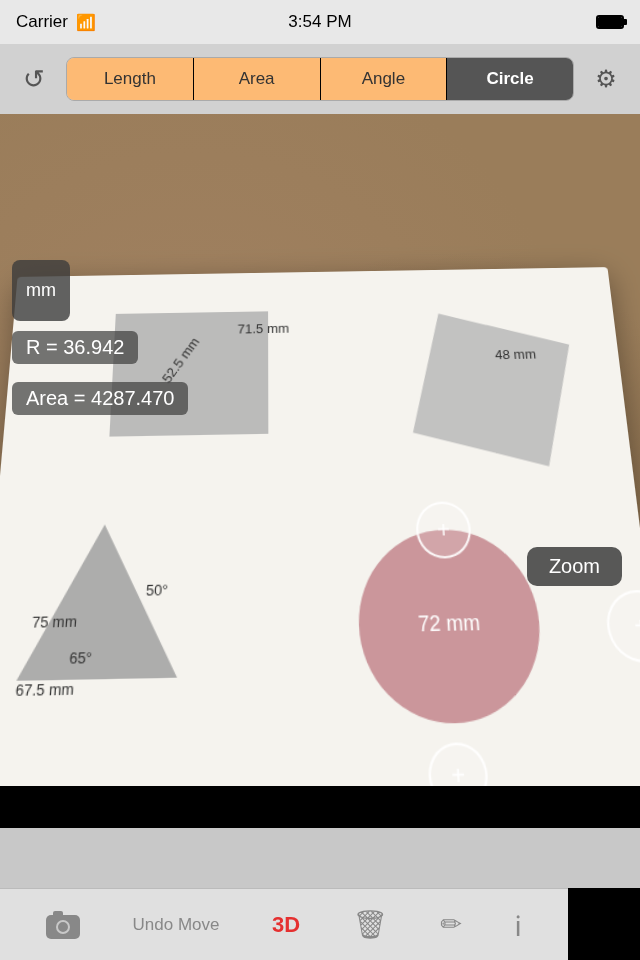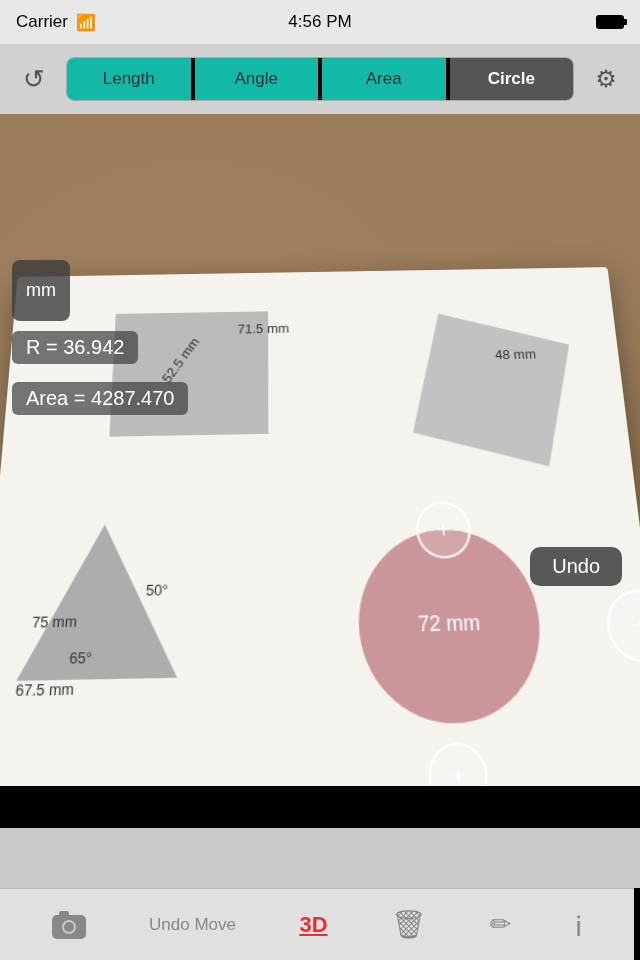--- a/index.html
+++ b/index.html
@@ -65,22 +65,22 @@
       border-radius: 8px;
       overflow: hidden;
       flex: 1;
       height: 44px;
     }
     .tab-btn {
       flex: 1;
       display: flex; align-items: center; justify-content: center;
       font-size: 17px;
       color: #333;
-      background: #14b8a6;
-      border-right: 4px solid #000000;
+      background: #fdba74;
+      border-right: 1px solid #000000;
       cursor: pointer;
       font-weight: 400;
     }
     .tab-btn:last-child { border-right: none; }
     .tab-btn.active {
       background: #555;
       color: #fff;
       font-weight: 700;
     }
     .settings-btn {
@@ -240,64 +240,64 @@
       width: 640px;
       height: 60px;
       background: #c8c8c8;
       position: absolute;
       bottom: 72px;
       left: 0;
     }
 
     
     #bottom-toolbar {
-      width: 634px;
+      width: 568px;
       height: 72px;
       background: #e0e0e0;
       position: absolute;
       bottom: 0; left: 0;
       display: flex;
       align-items: center;
       justify-content: space-around;
       padding: 0 20px;
       border-top: 1px solid #bbb;
     }
     .bottom-btn {
       display: flex; flex-direction: column; align-items: center; justify-content: center;
       cursor: pointer;
       color: #888;
       font-size: 13px;
       gap: 2px;
     }
-    .bottom-btn.red { color: #e53030; text-decoration: underline; }
+    .bottom-btn.red { color: #e53030; }
   </style>
 </head>
 <body>
 
 <div id="status-bar">
   <div class="status-left">
     <span>Carrier</span>
     <span style="font-size:16px;">📶</span>
   </div>
-  <div class="status-center">4:56 PM</div>
+  <div class="status-center">3:54 PM</div>
   <div class="status-right">
     <div class="battery-icon">
       <div class="battery-fill"></div>
     </div>
   </div>
 </div>
 
 <div id="toolbar">
   <div class="refresh-btn">
     <span class="refresh-icon">↺</span>
   </div>
   <div class="tab-group">
     <div class="tab-btn">Length</div>
+    <div class="tab-btn">Area</div>
     <div class="tab-btn">Angle</div>
-    <div class="tab-btn">Area</div>
     <div class="tab-btn active">Circle</div>
   </div>
   <div class="settings-btn">
     <span>⚙</span>
   </div>
 </div>
 
 <div id="camera-view">
   <div class="carpet-bg"></div>
 
@@ -333,21 +333,21 @@
   <div id="overlay-measurements">
     <div>
       <span class="unit-badge">mm</span>
     </div>
     <div class="measurement-row">R = 36.942</div>
     <br>
     <br>
     <div class="measurement-row">Area = 4287.470</div>
   </div>
 
-  <div id="zoom-btn">Undo</div>
+  <div id="zoom-btn">Zoom</div>
 </div>
 
 <div id="gray-strip"></div>
 
 <div id="bottom-toolbar">
   <div class="bottom-btn">
     <div style="position:relative; width:34px; height:28px;">
       <div style="width:34px;height:24px;background:#888;border-radius:5px;position:absolute;bottom:0;"></div>
       <div style="width:10px;height:7px;background:#888;border-radius:2px 2px 0 0;position:absolute;top:0;left:7px;"></div>
       <div style="width:14px;height:14px;border-radius:50%;border:2.5px solid #c8c8c8;background:transparent;position:absolute;bottom:5px;left:10px;"></div>

